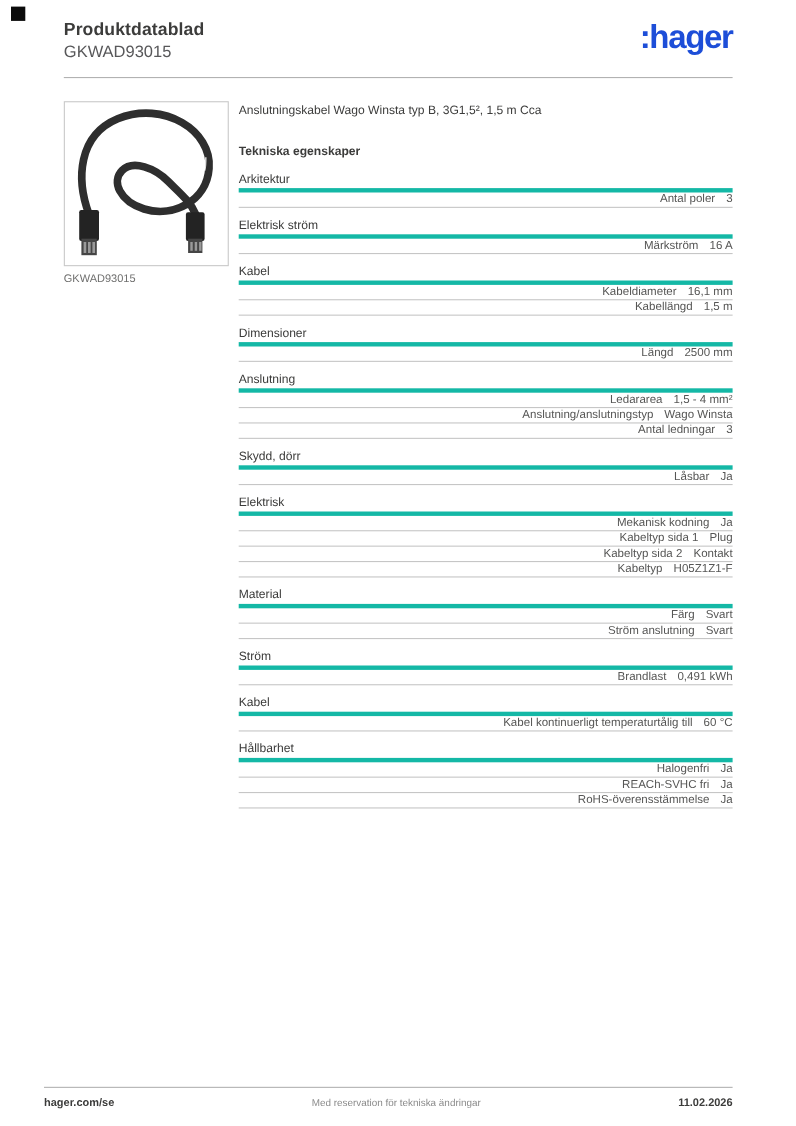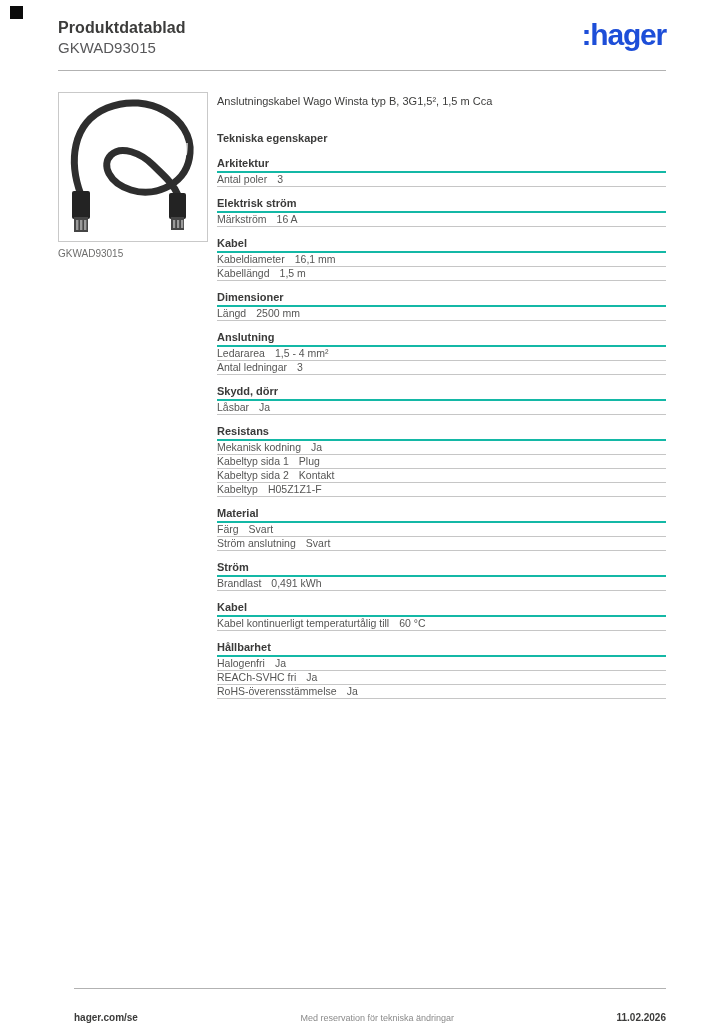--- a/index.html
+++ b/index.html
@@ -39,38 +39,38 @@
   }
   .image-caption { margin-top:6px; font-size:10px; color:#6e6e6d; }
 
   .right-col { flex:1; min-width:0; }
   .product-title { font-size:11px; font-weight:normal; margin:3px 0 0 0; color:#3c3c3b; line-height:13px; }
   .tech-title { font-size:11px; font-weight:bold; margin:24px 0 0 0; color:#3c3c3b; line-height:13px; }
 
   .spec-section { margin-top:10px; }
   .spec-section:first-child { margin-top:12px; }
   .spec-header {
-    font-size:11px; font-weight:bold; color:#3a3a39;
+    font-size:11px; font-weight:normal; color:#3a3a39;
     line-height:12px; padding-bottom:2px;
-    border-bottom:2px solid #14b8a6;
+    border-bottom:4px solid #14b8a6;
   }
   .spec-row {
-    display:flex; justify-content:flex-start; align-items:baseline;
+    display:flex; justify-content:flex-end; align-items:baseline;
     font-size:10.5px; color:#565655;
     line-height:11px; padding:1px 0 1px 0;
     border-bottom:1px solid #c6c6c6;
   }
   .spec-label { text-align:left; white-space:nowrap; }
   .spec-value { text-align:right; white-space:nowrap; padding-left:10px; }
 
   
   .footer {
-    position:absolute; left:74px; right:58px; top:988px;
+    position:absolute; left:40px; right:58px; top:988px;
     border-top:1px solid #b2b2b2;
-    padding-top:23px;
+    padding-top:8px;
     display:flex; justify-content:center; align-items:baseline;
   }
   .footer-left  { font-size:10px; font-weight:bold; color:#3c3c3b; }
   .footer-center{ flex:1; text-align:center; font-size:9px; color:#8a8a8a; }
   .footer-right { font-size:10px; font-weight:bold; color:#3c3c3b; }
 </style>
 </head>
 <body>
 
 <div class="page">
@@ -149,33 +149,37 @@
               <span class="spec-value">2500 mm</span>
             </div>
           </div>
           <div class="spec-section">
             <div class="spec-header">Anslutning</div>
             <div class="spec-row">
               <span class="spec-label">Ledararea</span>
               <span class="spec-value">1,5 - 4 mm²</span>
             </div>
             <div class="spec-row">
+              <span class="spec-label">Anslutning/anslutningstyp</span>
+              <span class="spec-value">Wago Winsta</span>
+            </div>
+            <div class="spec-row">
               <span class="spec-label">Antal ledningar</span>
               <span class="spec-value">3</span>
             </div>
           </div>
           <div class="spec-section">
             <div class="spec-header">Skydd, dörr</div>
             <div class="spec-row">
               <span class="spec-label">Låsbar</span>
               <span class="spec-value">Ja</span>
             </div>
           </div>
           <div class="spec-section">
-            <div class="spec-header">Resistans</div>
+            <div class="spec-header">Elektrisk</div>
             <div class="spec-row">
               <span class="spec-label">Mekanisk kodning</span>
               <span class="spec-value">Ja</span>
             </div>
             <div class="spec-row">
               <span class="spec-label">Kabeltyp sida 1</span>
               <span class="spec-value">Plug</span>
             </div>
             <div class="spec-row">
               <span class="spec-label">Kabeltyp sida 2</span>

